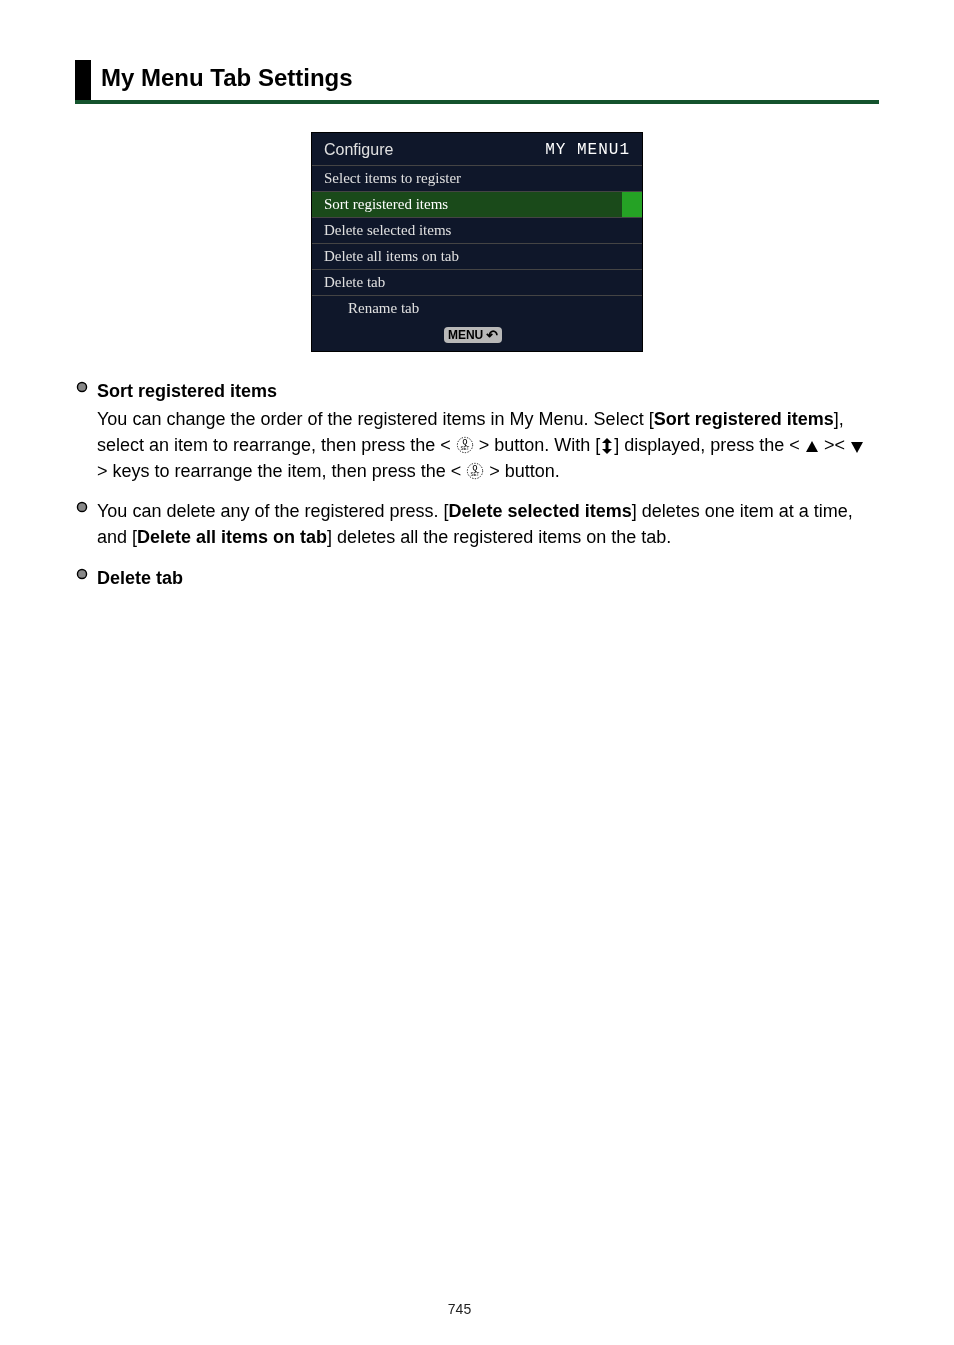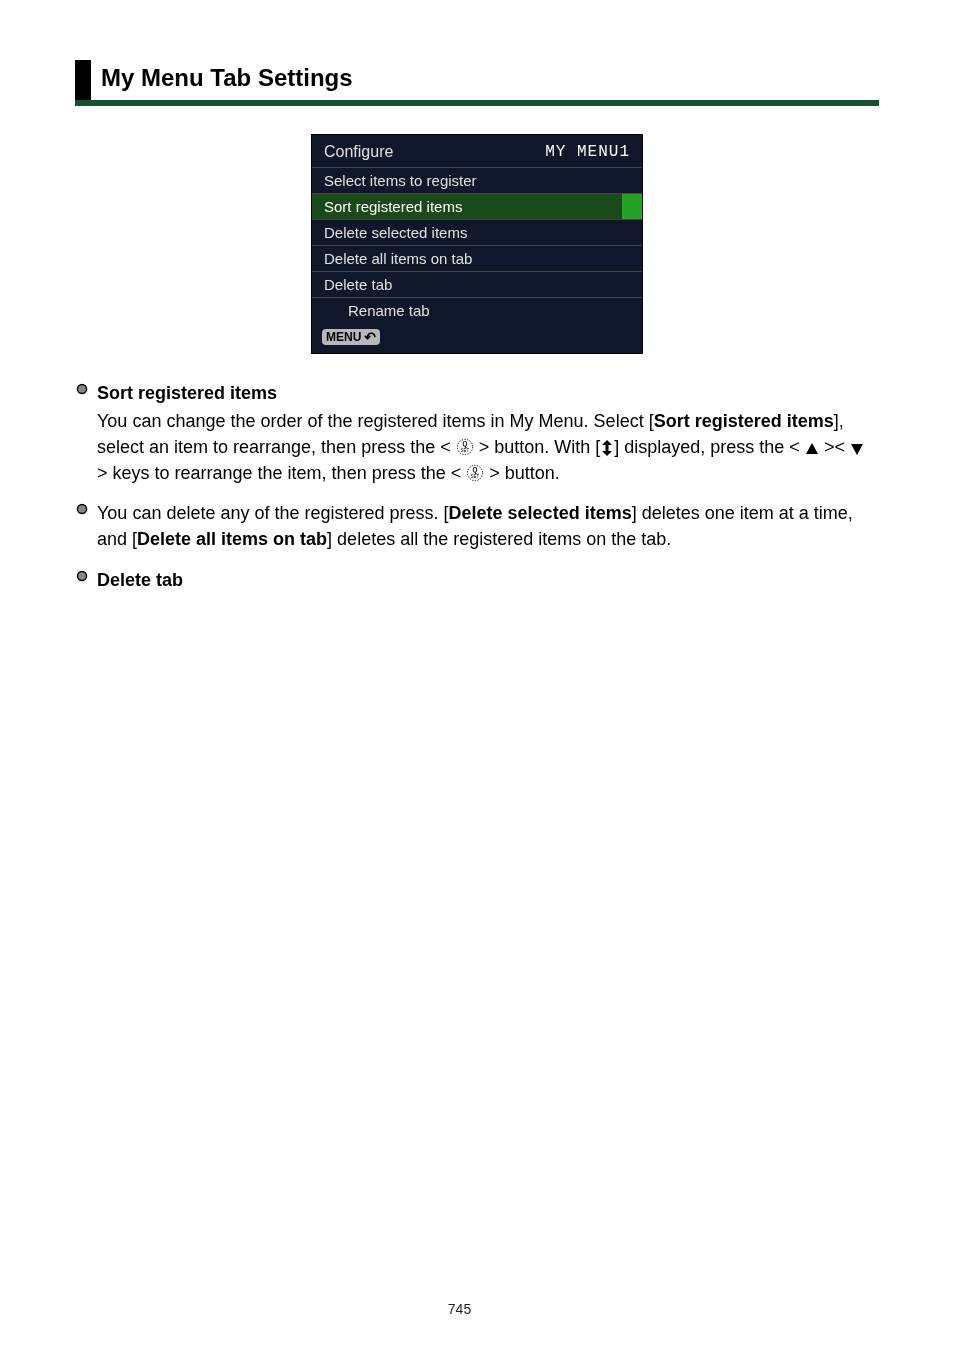--- a/index.html
+++ b/index.html
@@ -10,21 +10,21 @@
     color: #000;
     width: 954px;
     box-sizing: border-box;
   }
   .page {
     padding: 60px 75px 40px 75px;
     box-sizing: border-box;
   }
   .title-bar {
     display: flex;
-    border-bottom: 6px solid #14532d;
+    border-bottom: 4px solid #14532d;
     margin-bottom: 28px;
   }
   .title-accent {
     width: 16px;
     background: #000;
     margin-right: 10px;
   }
   .title-text {
     font-size: 24px;
     font-weight: bold;
@@ -52,29 +52,30 @@
     font-family: "Courier New", monospace;
     letter-spacing: 1px;
     color: #fff;
     margin-left: 47px;
   }
   .cam-item {
     display: block;
     padding: 4px 12px;
     font-size: 15px;
     border-bottom: 1px solid #444;
+    font-family: Liberation Serif, serif;
   }
   .cam-item.highlight {
     background: linear-gradient(to right, #1a4a1a, #1a4a1a 94%, #25a225 94%, #25a225 100%);
     color: #fff;
   }
   .cam-item.last { border-bottom: none; margin-left: 24px; }
   .cam-footer {
     display: flex;
-    justify-content: flex-start;
+    justify-content: center;
     padding: 6px 18px 8px 10px;
   }
   .menu-badge {
     background: #b8b8b8;
     color: #000;
     border-radius: 4px;
     padding: 1px 4px;
     display: inline-flex;
     align-items: center;
     font-size: 12px;

